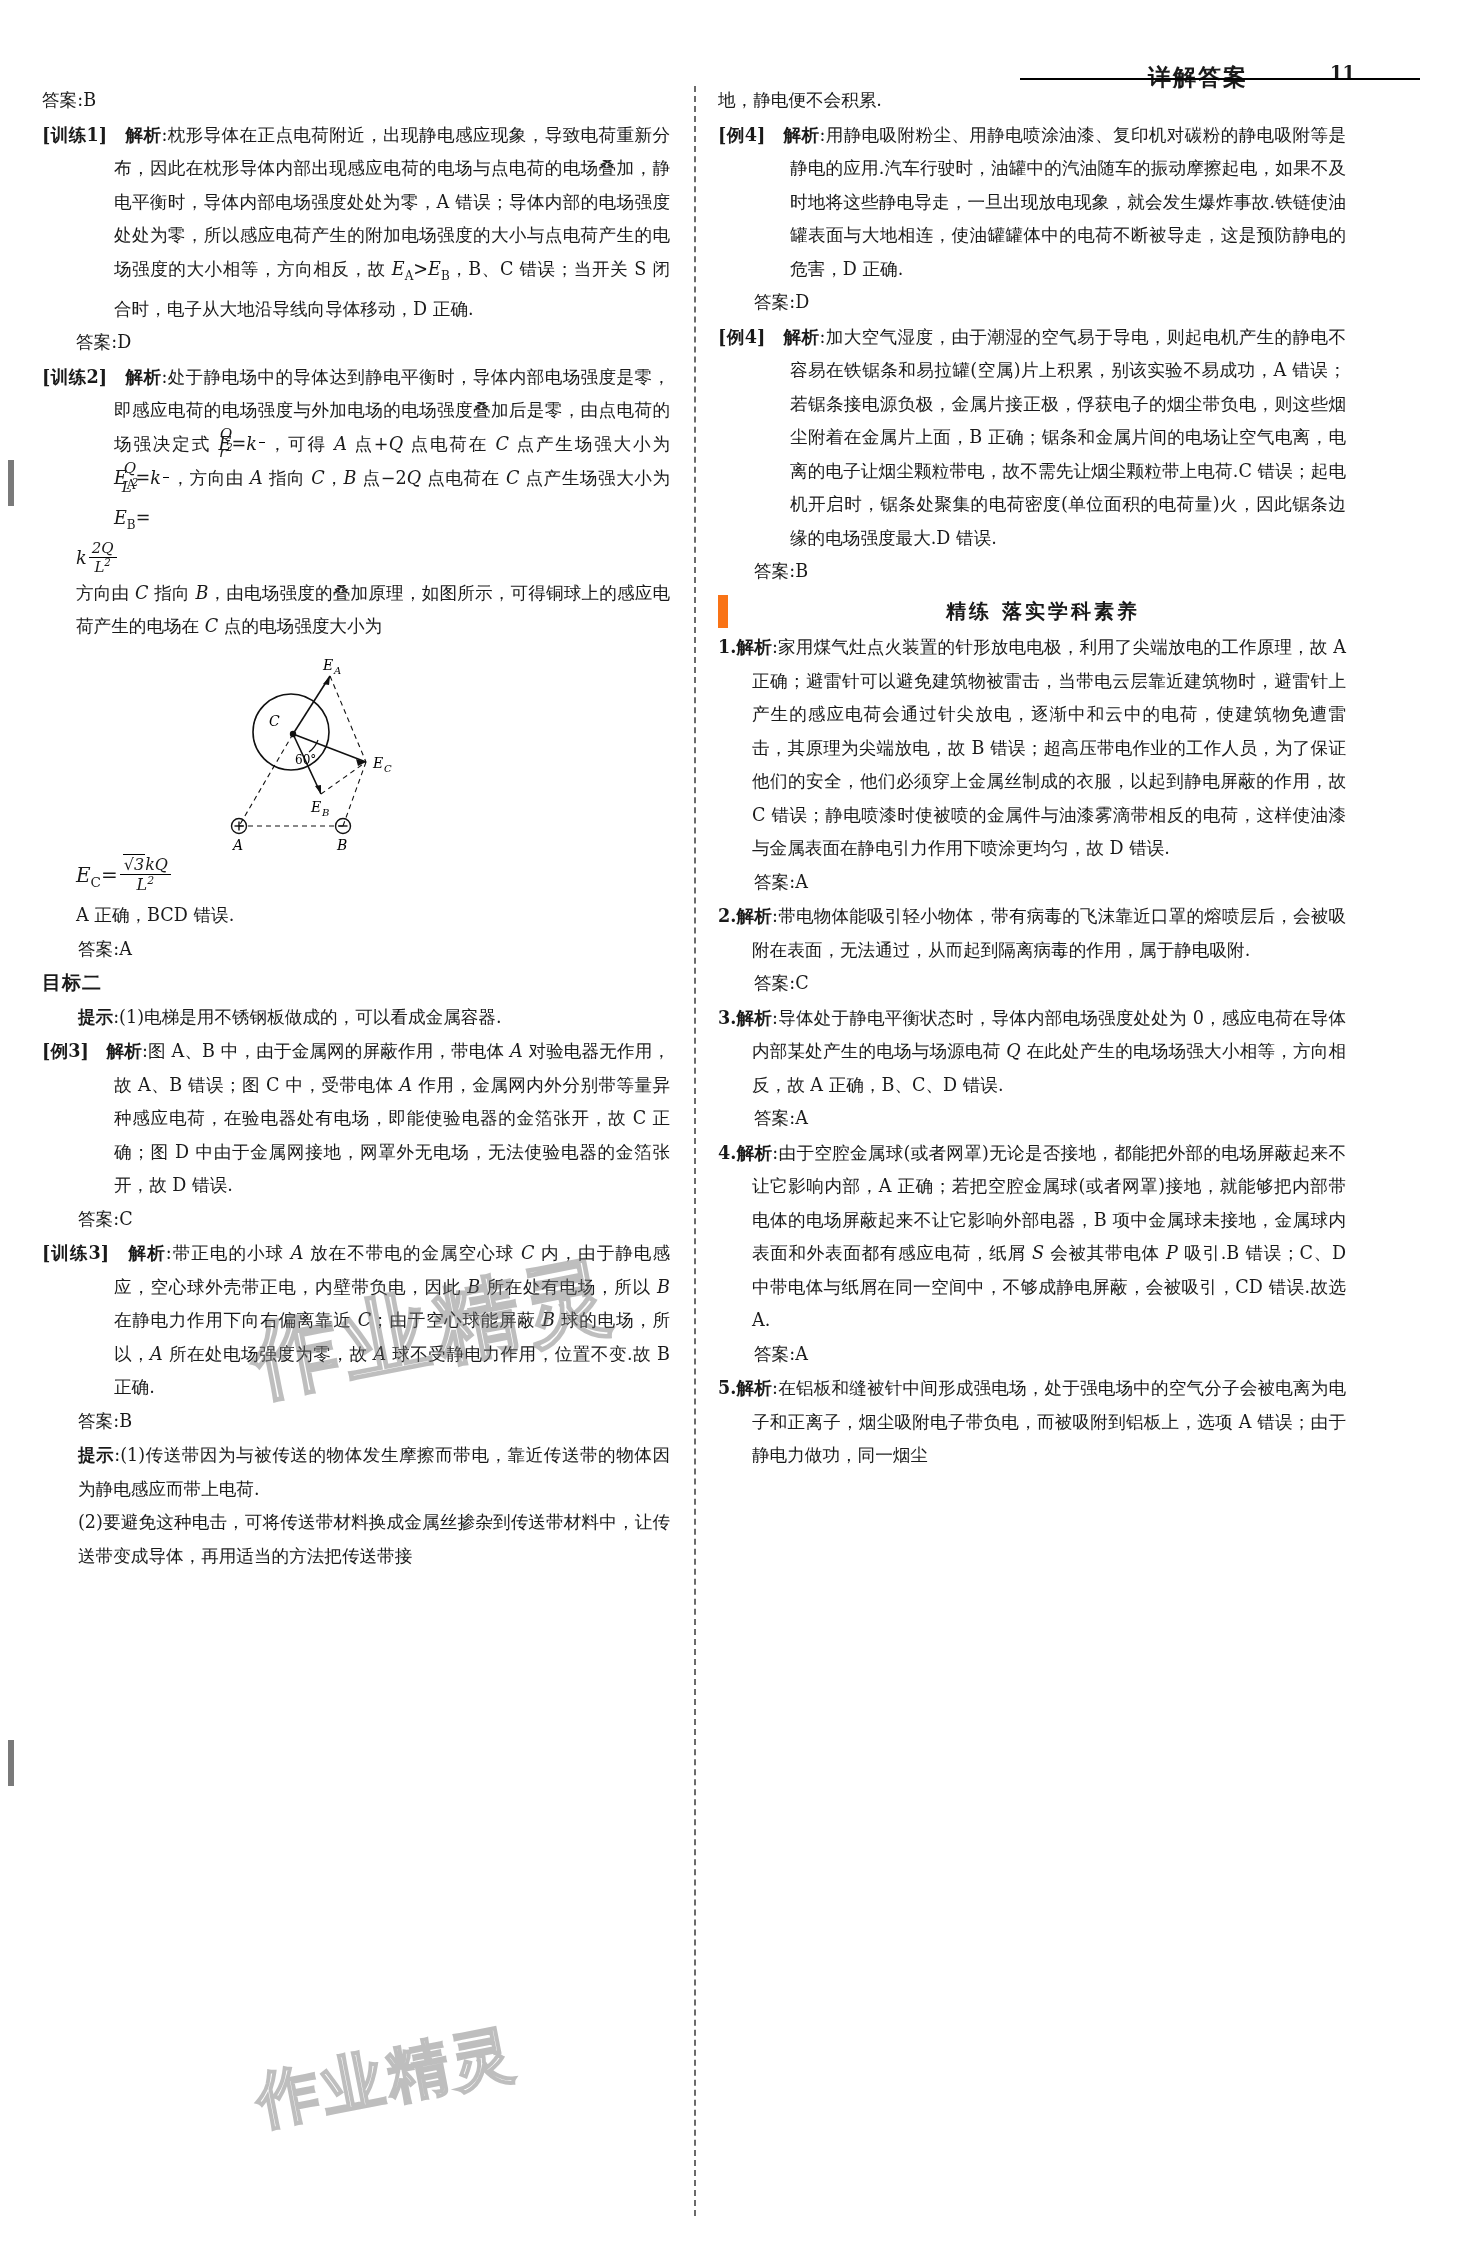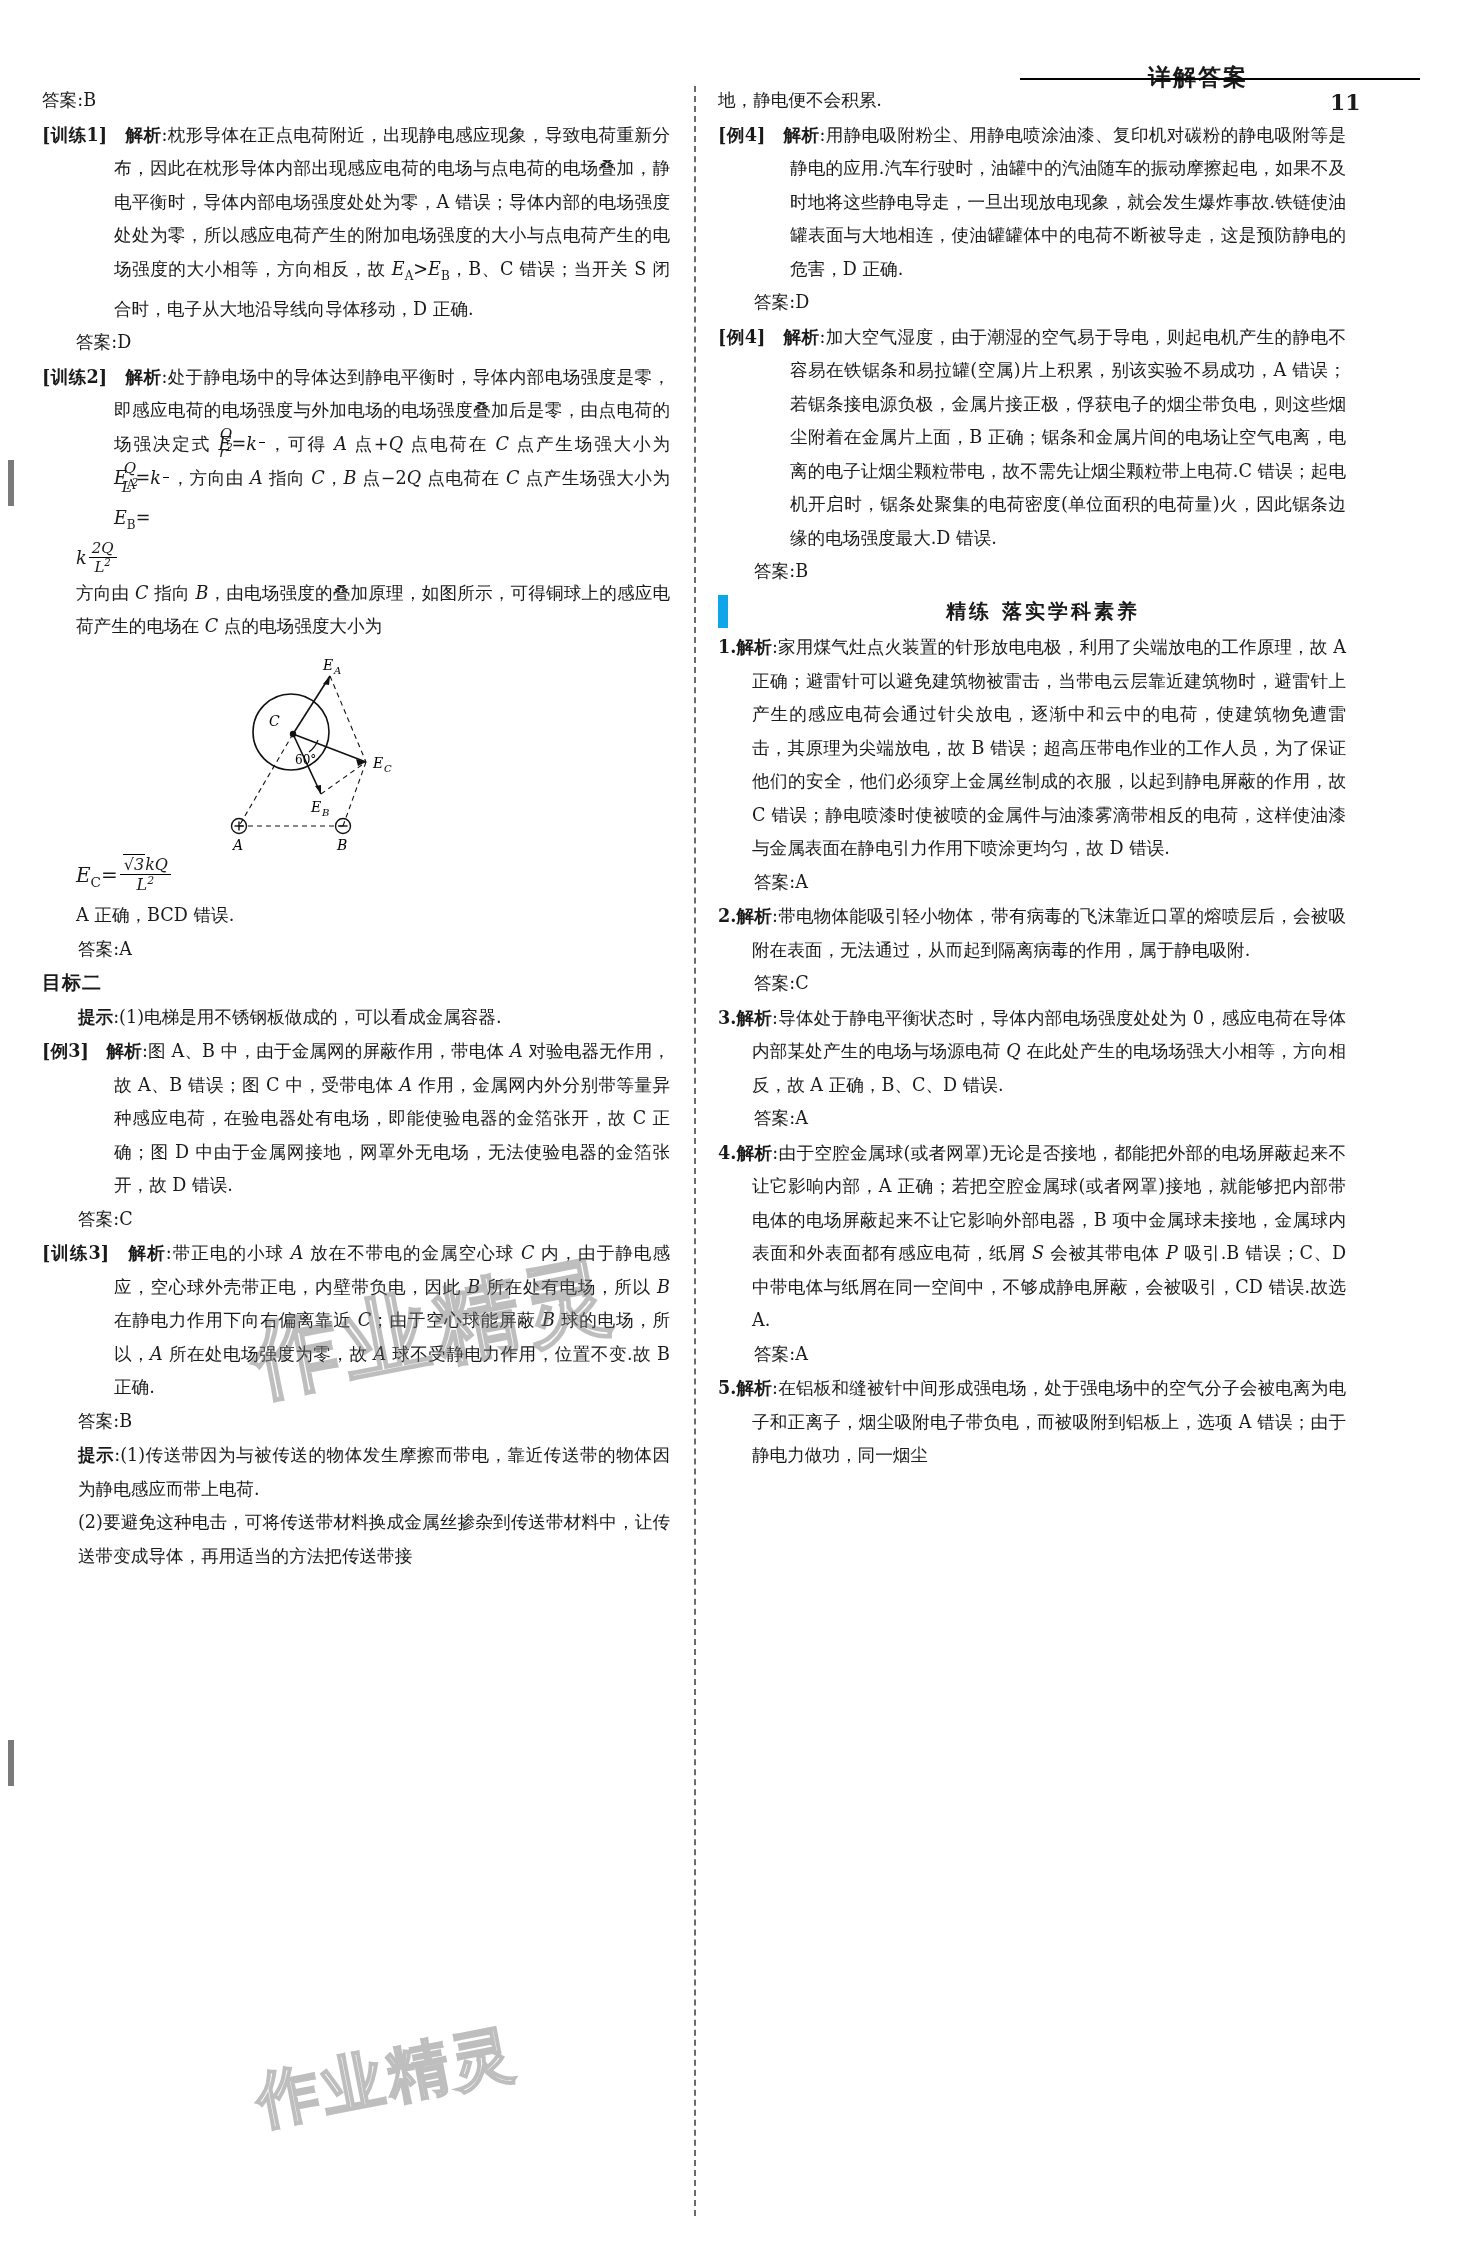--- a/index.html
+++ b/index.html
@@ -43,23 +43,22 @@
     top: 34px;
     font-size: 23px;
     font-weight: bold;
     letter-spacing: 2px;
     font-family: "DejaVu Serif", "Liberation Serif", serif;
   }
   .header-page {
     position: absolute;
     left: 1330px;
     top: 34px;
-    font-size: 22px;
-    font-weight: bold;
-    margin-top: 27px;
+    font-size: 18px;
+    font-weight: bold;
   }
   
   .col {
     position: absolute;
     top: 84px;
     width: 628px;
     font-size: 17.6px;
     line-height: 33.5px;
     text-align: justify;
   }
@@ -96,21 +95,21 @@
   .ans { font-weight: normal; }
   .mono-i { font-style: italic; font-family: "DejaVu Serif", "Liberation Serif", serif; }
   .sec-title {
     font-weight: bold;
     font-size: 20px;
     letter-spacing: 3px;
     text-align: center;
     margin: 6px 0 2px 0;
   }
   .sec-wrap {
-    border-left: 10px solid #0ea5e9;
+    border-left: 10px solid #f97316;
     padding-left: 12px;
   }
   .goal {
     font-weight: bold;
     font-size: 19px;
     letter-spacing: 1px;
   }
   
   .frac {
     display: inline-block;

